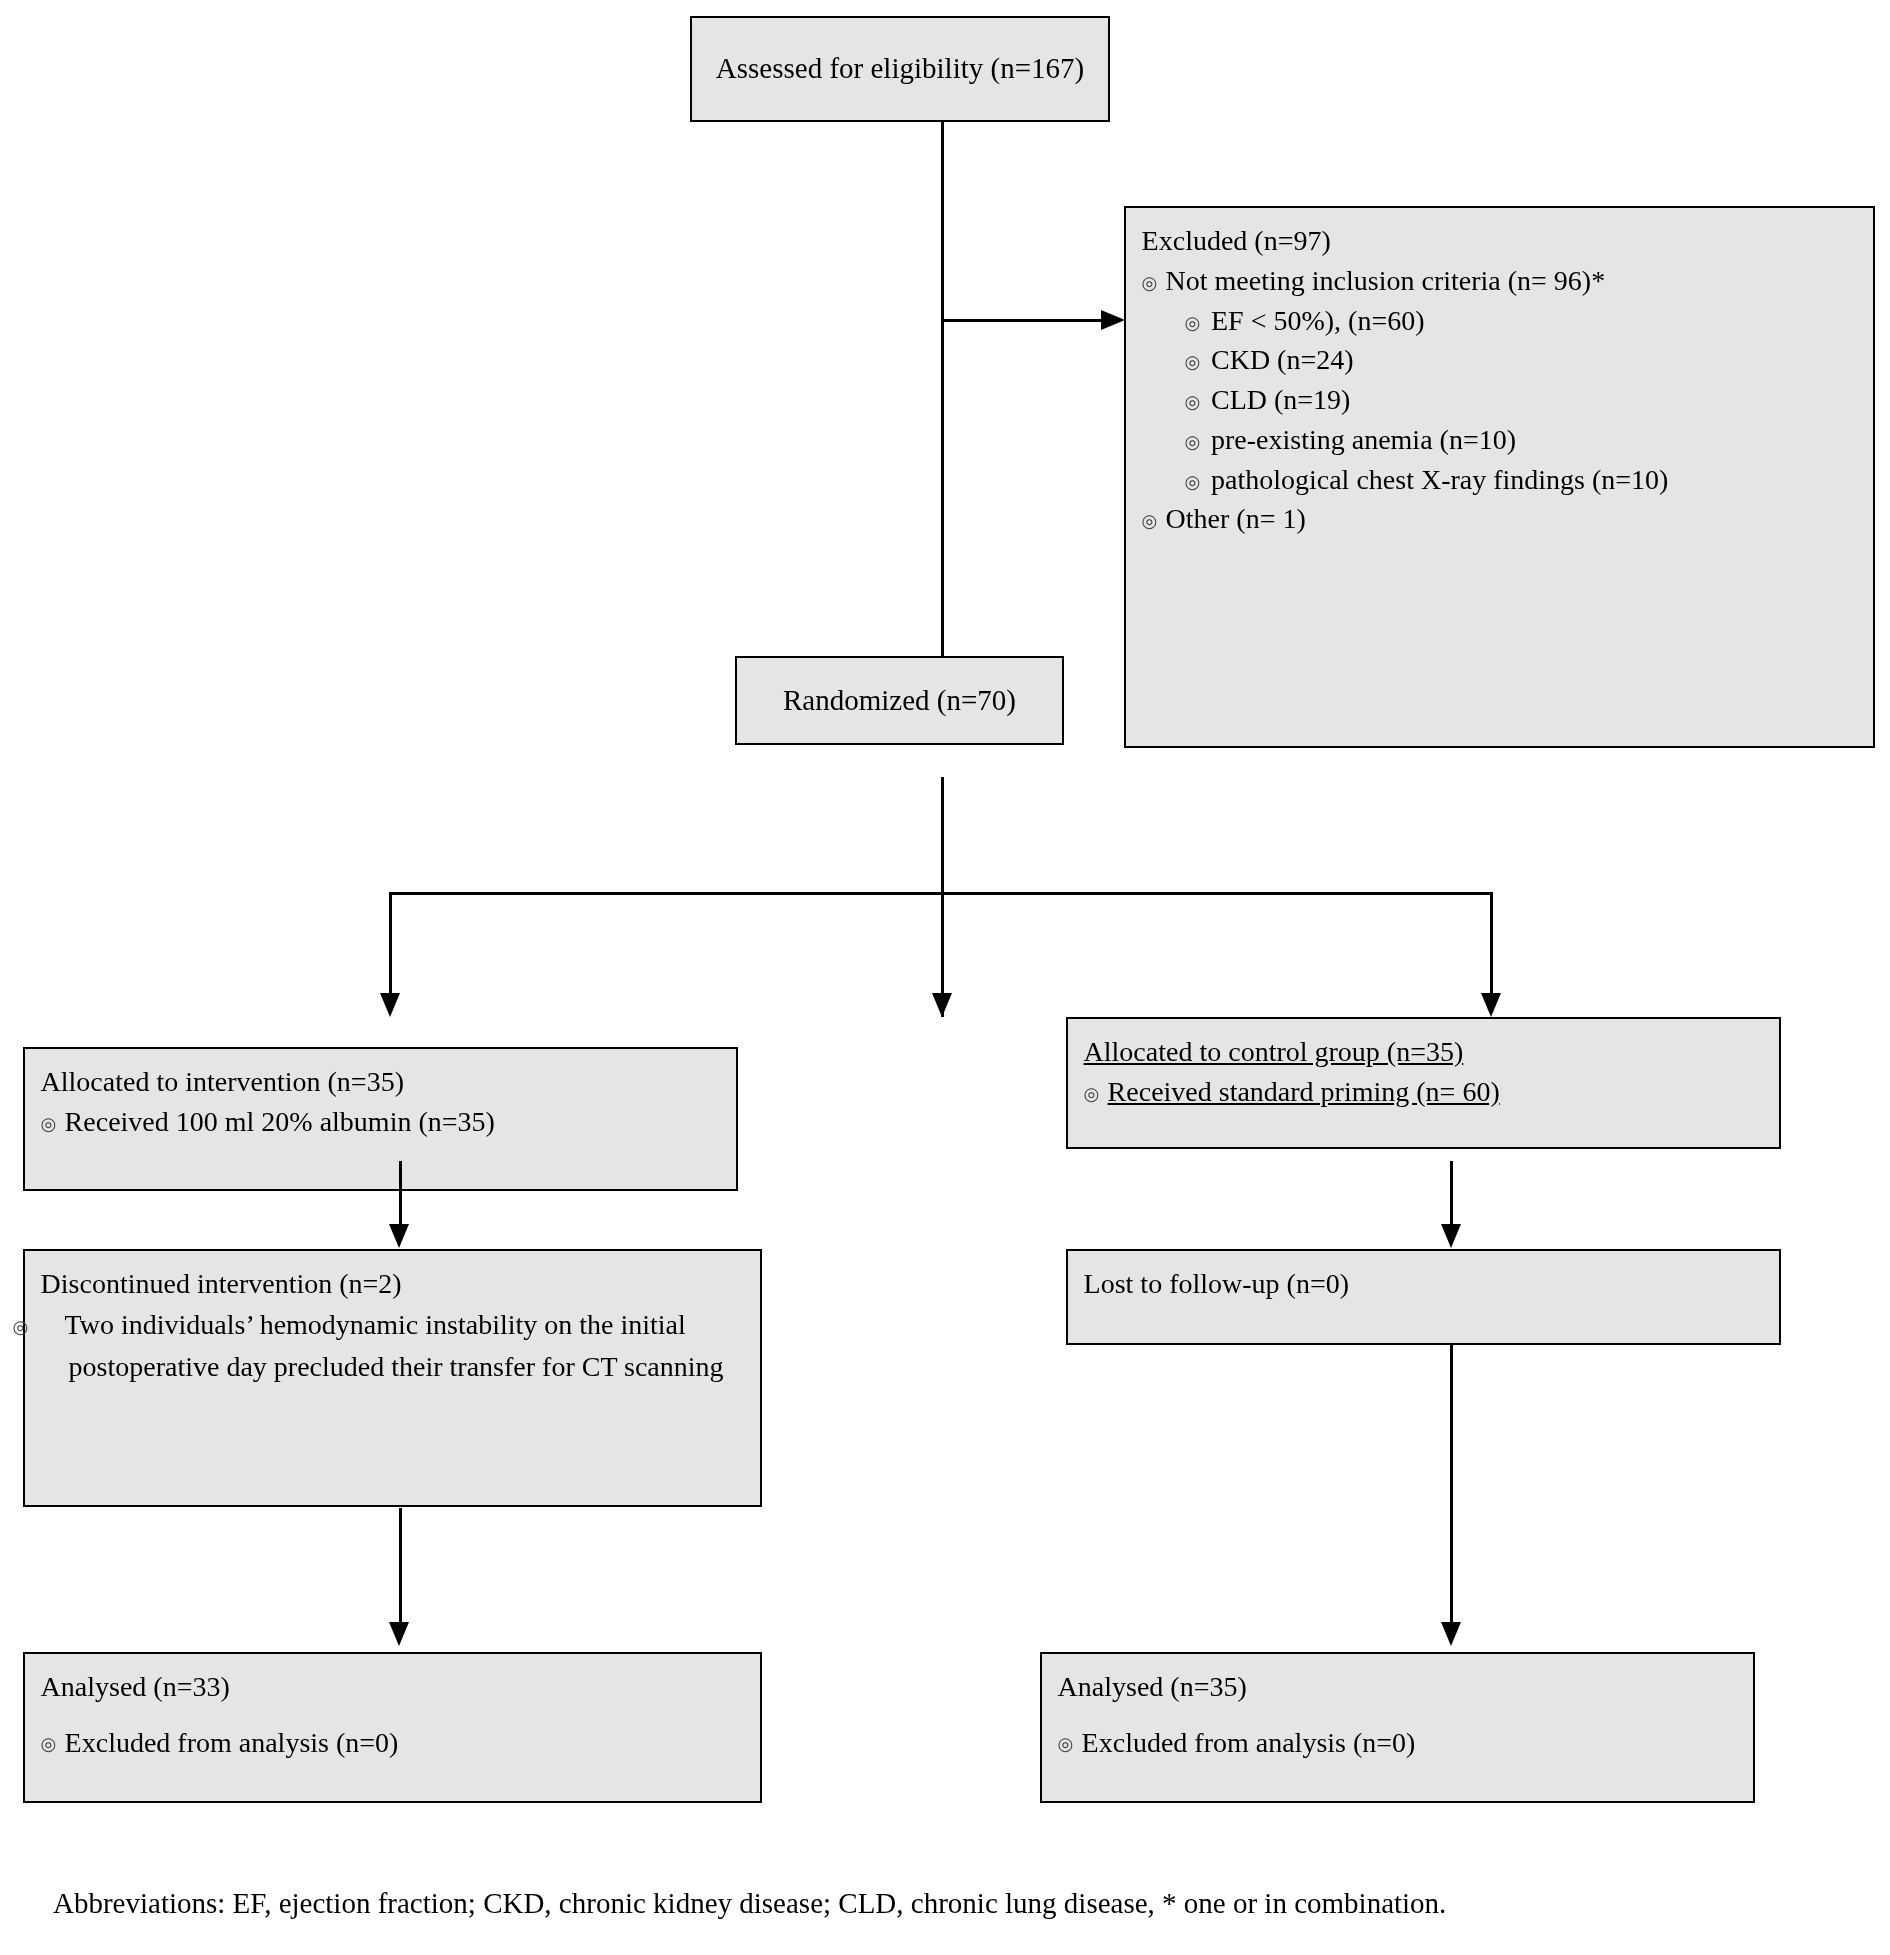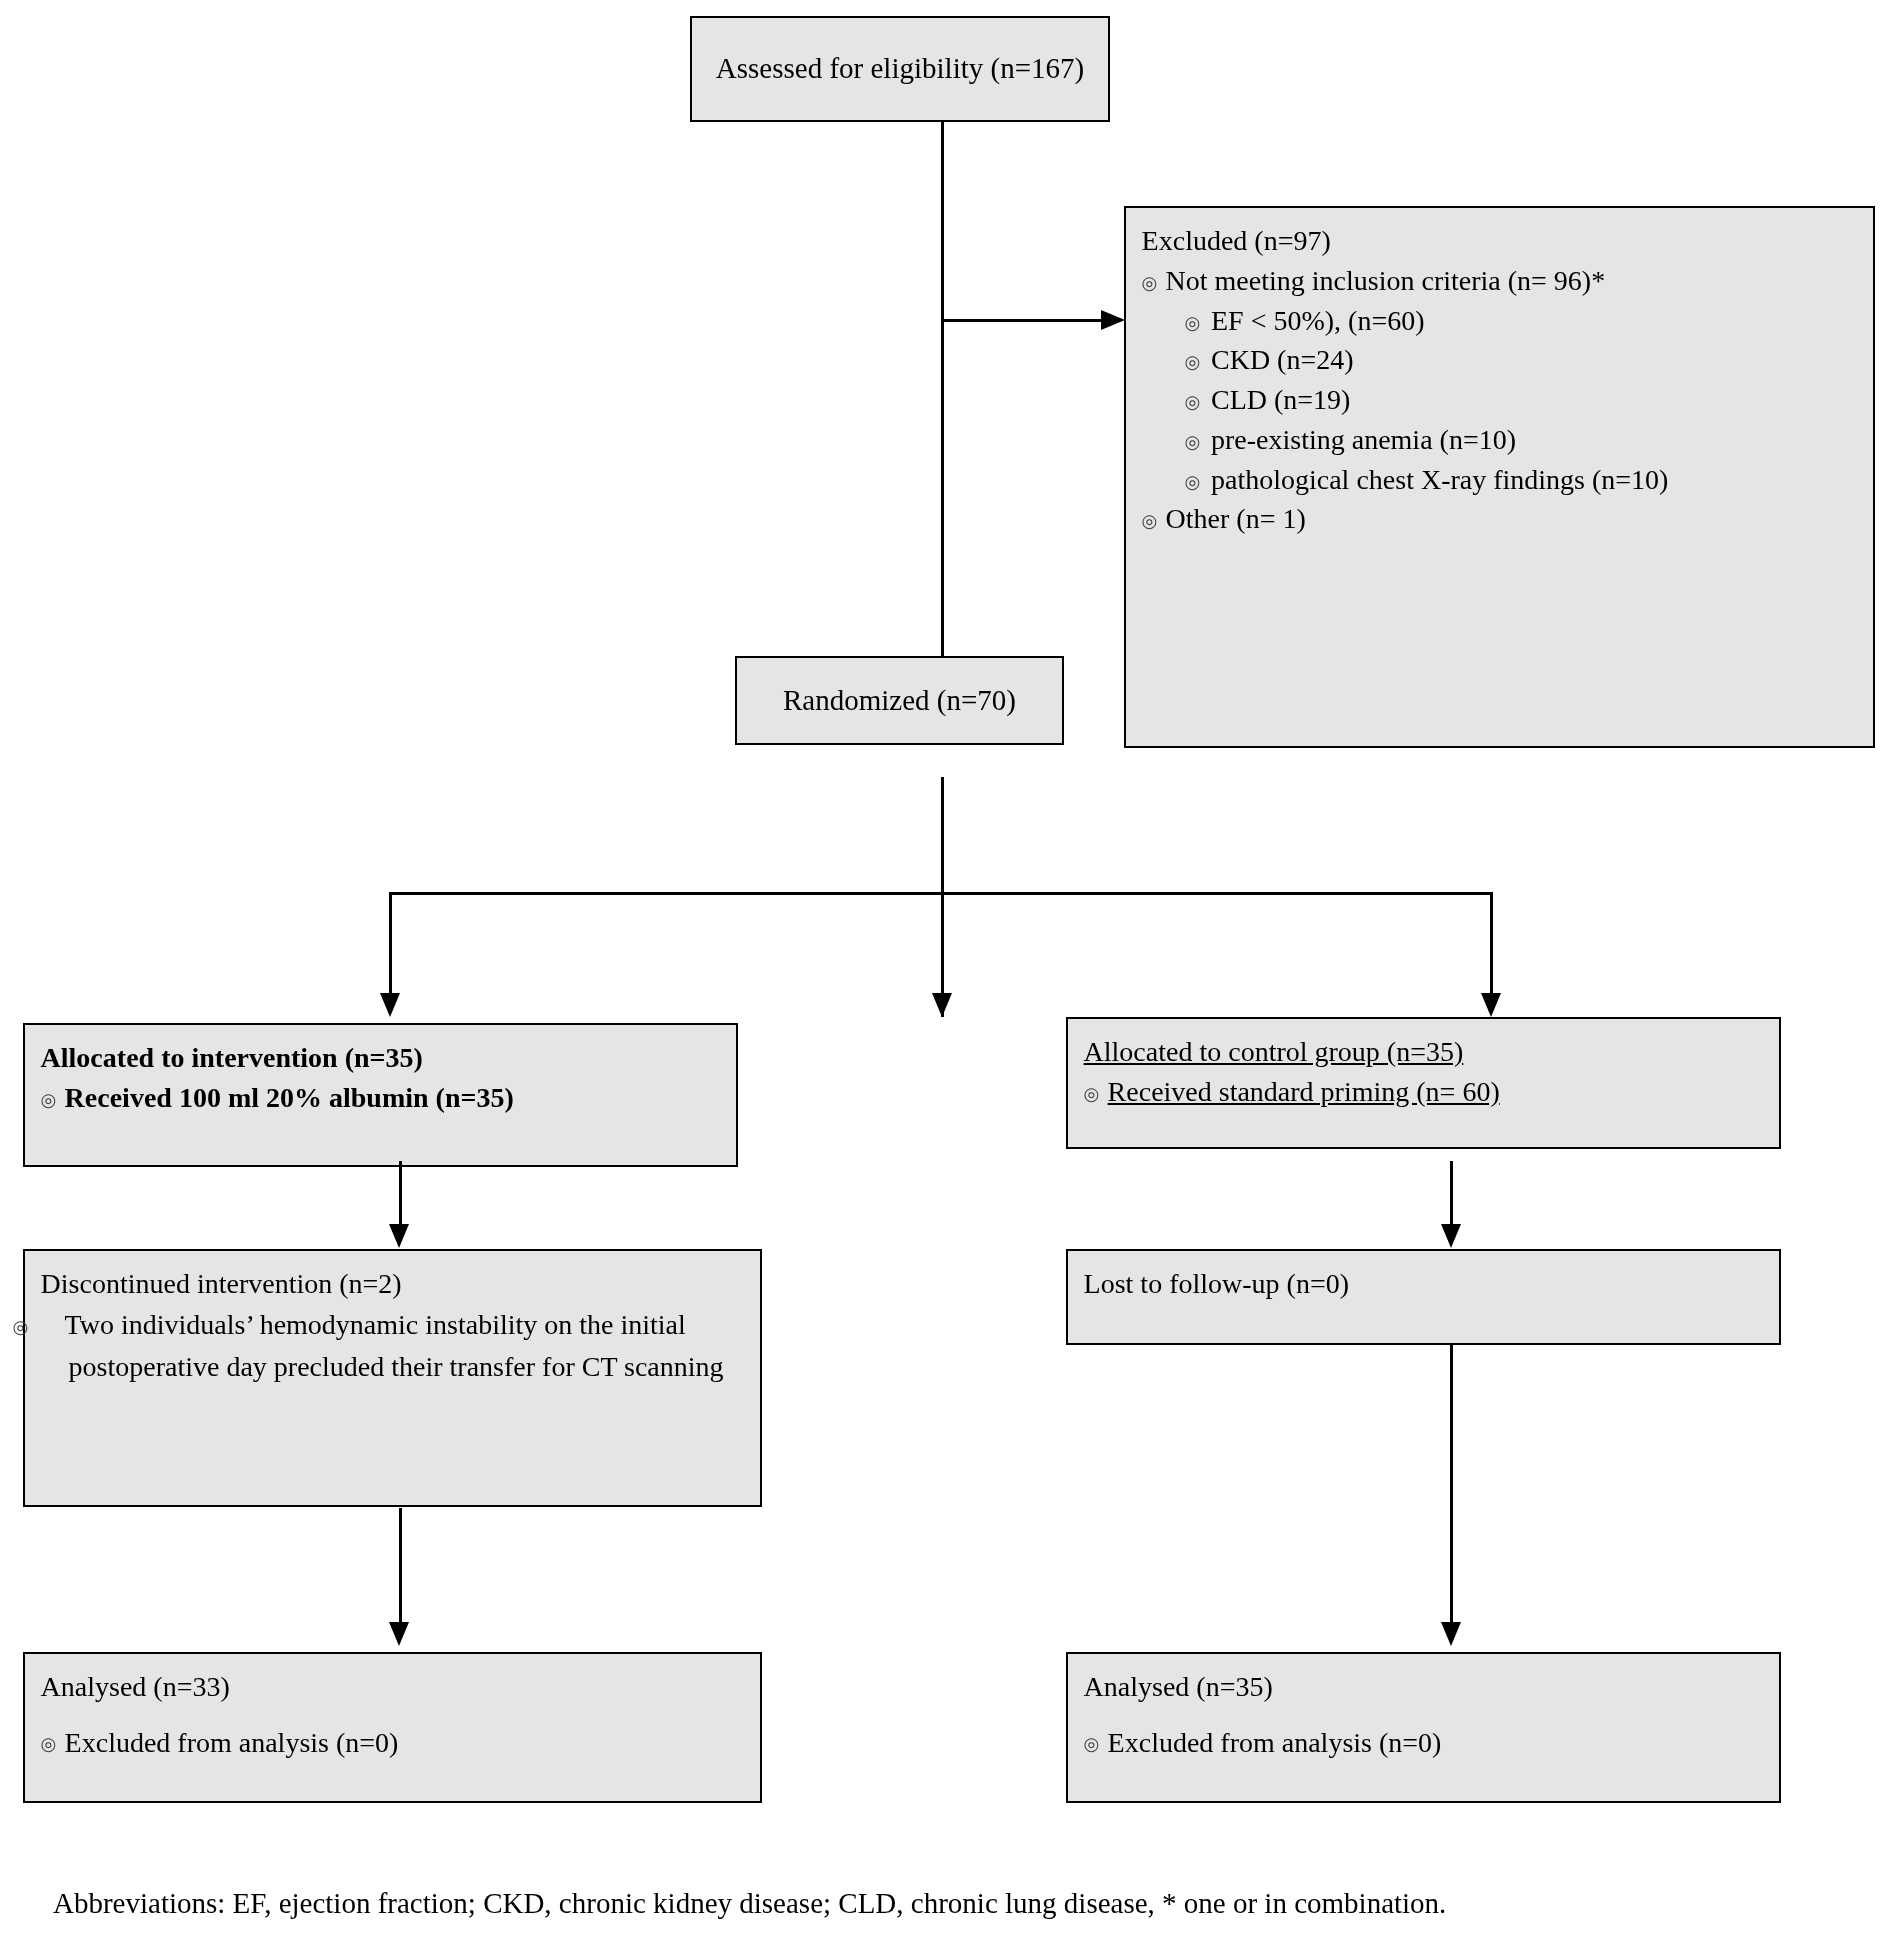--- a/index.html
+++ b/index.html
@@ -149,21 +149,21 @@
   <div class="arrow-down" style="left:932px; top:993px;"></div>
 
   <div class="hline" style="left:389px; top:892px; width:1104px;"></div>
 
   <div class="vline" style="left:389px; top:892px; height:103px;"></div>
   <div class="arrow-down" style="left:380px; top:993px;"></div>
 
   <div class="vline" style="left:1490px; top:892px; height:103px;"></div>
   <div class="arrow-down" style="left:1481px; top:993px;"></div>
 
-  <div class="box" style="left:23px; top:1023px; width:715px; height:144px;font-weight:bold;">
+  <div class="box" style="left:23px; top:1047px; width:715px; height:144px;">
     <div class="line">Allocated to intervention (n=35)</div>
     <div class="line">
       <span class="bul">◎</span><span>Received 100 ml 20% albumin (n=35)</span>
     </div>
   </div>
 
   <div class="box" style="left:1066px; top:1017px; width:715px; height:132px;text-decoration:underline;">
     <div class="line">Allocated to control group (n=35)</div>
     <div class="line">
       <span class="bul">◎</span><span>Received standard priming (n= 60)</span>
@@ -193,21 +193,21 @@
   <div class="vline" style="left:1450px; top:1345px; height:283px;"></div>
   <div class="arrow-down" style="left:1441px; top:1622px;"></div>
 
   <div class="box" style="left:23px; top:1652px; width:739px; height:151px;">
     <div class="line">Analysed (n=33)</div>
     <div class="line" style="margin-top:15.6px;">
       <span class="bul">◎</span><span>Excluded from analysis (n=0)</span>
     </div>
   </div>
 
-  <div class="box" style="left:1066px; top:1652px; width:715px; height:151px;">
+  <div class="box" style="left:1040px; top:1652px; width:715px; height:151px;">
     <div class="line">Analysed (n=35)</div>
     <div class="line" style="margin-top:15.6px;">
       <span class="bul">◎</span><span>Excluded from analysis (n=0)</span>
     </div>
   </div>
 
   <div class="footnote" style="left:53px; top:1887px;">Abbreviations: EF, ejection fraction; CKD, chronic kidney disease; CLD, chronic lung disease, * one or in combination.</div>
 
 </div>
 

